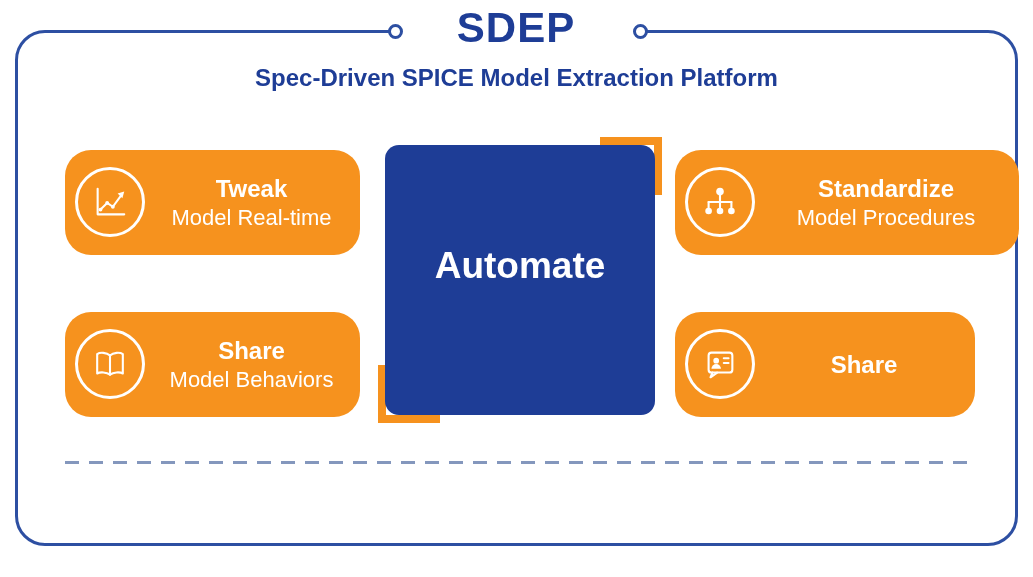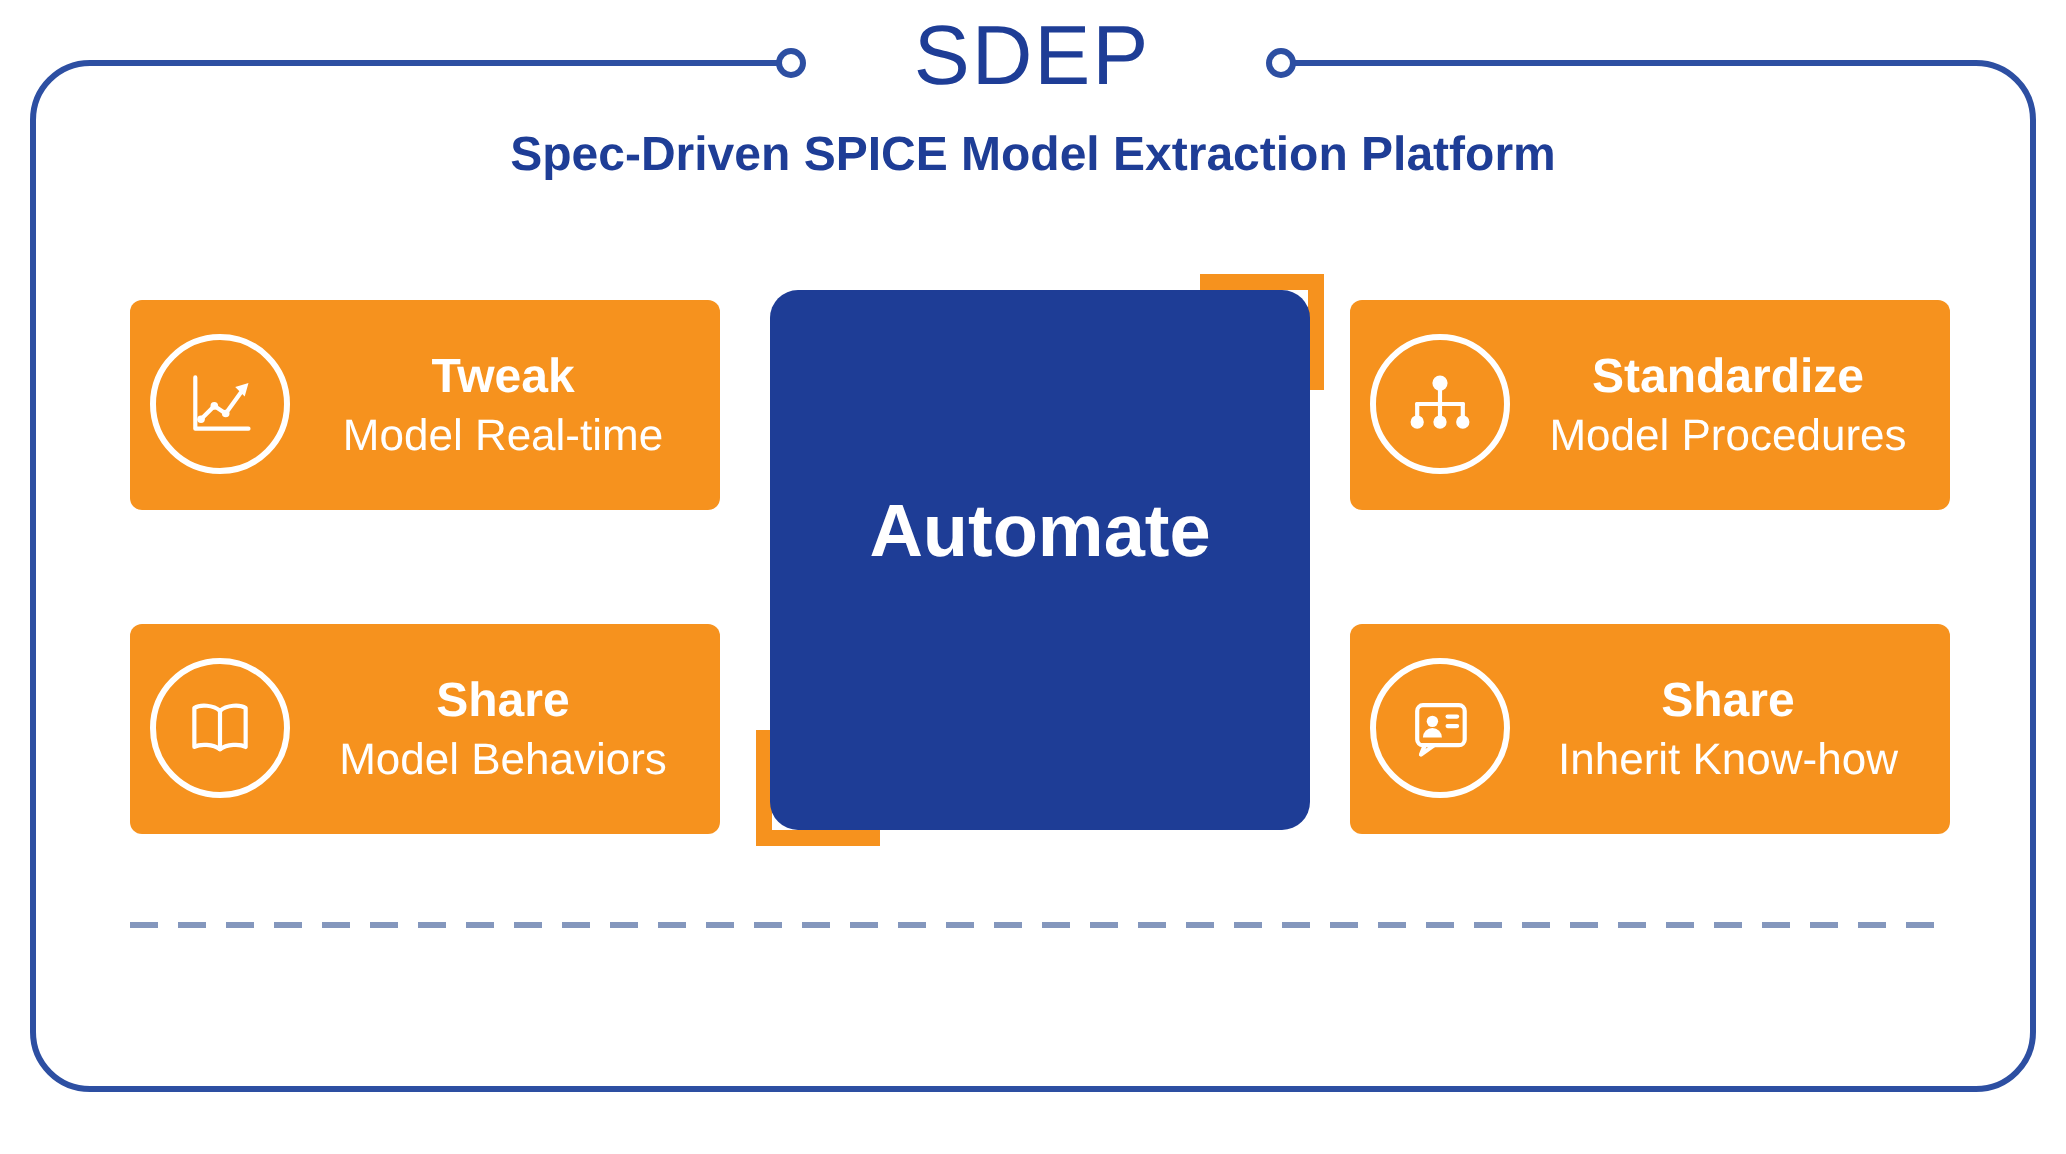--- a/index.html
+++ b/index.html
@@ -14,40 +14,40 @@
   .frame{
     position:absolute;left:15px;top:30px;width:1003px;height:516px;
     border:3px solid #2d4fa2;border-radius:30px;box-sizing:border-box;
     background:#ffffff;
   }
   
   .title-wrap{
     position:absolute;left:396px;top:0px;width:240px;height:56px;
     background:#ffffff;z-index:3;
     display:flex;align-items:center;justify-content:center;
-    font-size:42px;font-weight:400;color:#1e3d96;letter-spacing:1px;
+    font-size:42px;font-weight:700;color:#1e3d96;letter-spacing:1px;
   }
   .dot{
     position:absolute;width:9px;height:9px;border:3px solid #2d4fa2;
     border-radius:50%;background:#ffffff;top:24px;z-index:4;
   }
   .dot-left{left:388px;}
   .dot-right{left:633px;}
   .subtitle{
     position:absolute;left:0;right:0;top:64px;text-align:center;
     font-size:24px;font-weight:bold;color:#1e3d96;z-index:2;
   }
   
   .card{
-    position:absolute;height:105px;background:#f6921e;border-radius:6px;
+    position:absolute;height:105px;background:#f6921e;border-radius:26px;
     color:#ffffff;z-index:2;
   }
   .card-tl{left:65px;top:150px;width:295px;}
   .card-bl{left:65px;top:312px;width:295px;}
-  .card-tr{left:675px;top:150px;width:300px;}
+  .card-tr{left:675px;top:150px;width:344px;}
   .card-br{left:675px;top:312px;width:300px;}
   .icon-circle{
     position:absolute;left:10px;top:17px;width:70px;height:70px;
     border:3px solid #ffffff;border-radius:50%;box-sizing:border-box;
     display:flex;align-items:center;justify-content:center;
   }
   .texts{
     position:absolute;left:88px;right:10px;top:50%;
     transform:translateY(-50%);text-align:center;
   }
@@ -153,21 +153,20 @@
         <rect x="8" y="8" width="25" height="21" rx="3"></rect>
         <path d="M12 29 L10 34 L17 29"></path>
         <circle cx="16" cy="16.5" r="3" fill="#ffffff" stroke="none"></circle>
         <path d="M11 25 a5 5 0 0 1 10 0 Z" fill="#ffffff" stroke="none"></path>
         <line x1="24" y1="14" x2="29" y2="14"></line>
         <line x1="24" y1="19" x2="29" y2="19"></line>
       </svg>
     </div>
     <div class="texts">
       <div class="card-title">Share</div>
-      <div class="card-sub">Inherit Know-how</div>
     </div>
   </div>
 
   <div class="bracket-tr"></div>
   <div class="bracket-bl"></div>
   <div class="center-box">
     <div class="center-title">Automate</div>
   </div>
 
   <div class="divider"></div>

